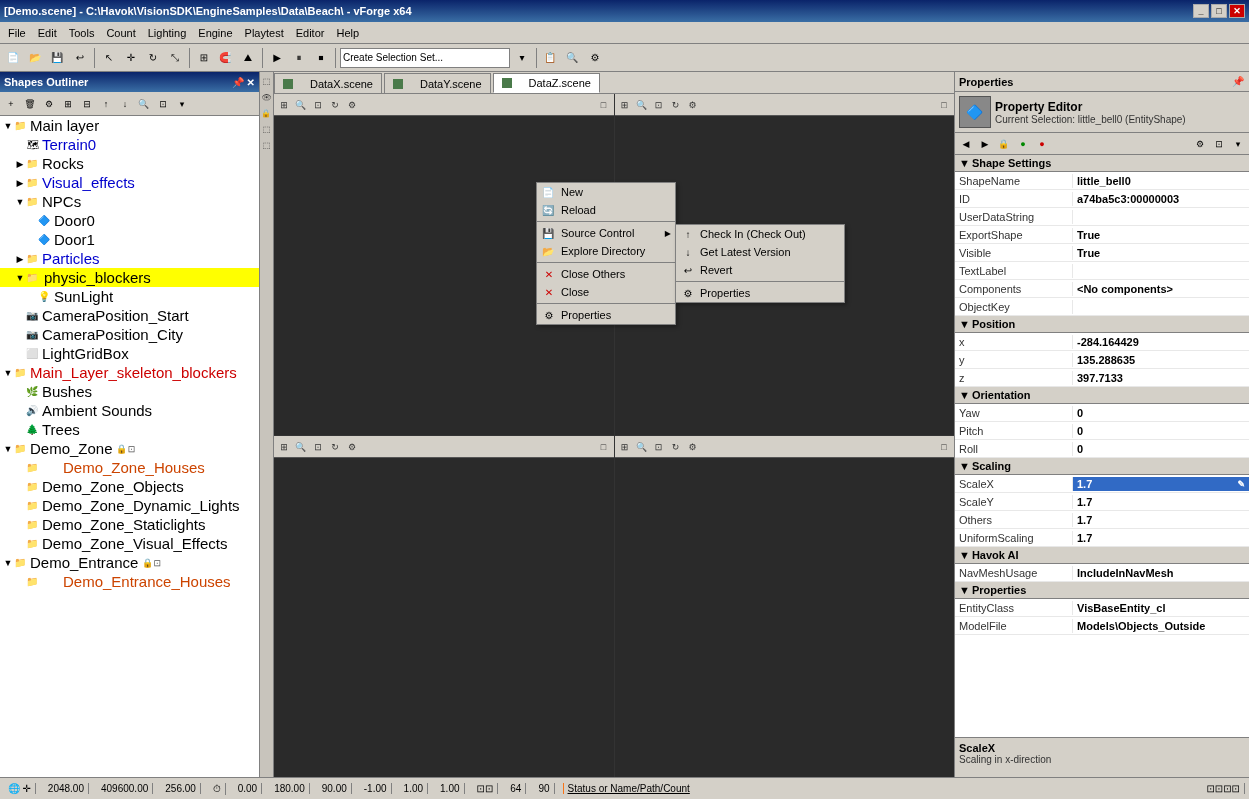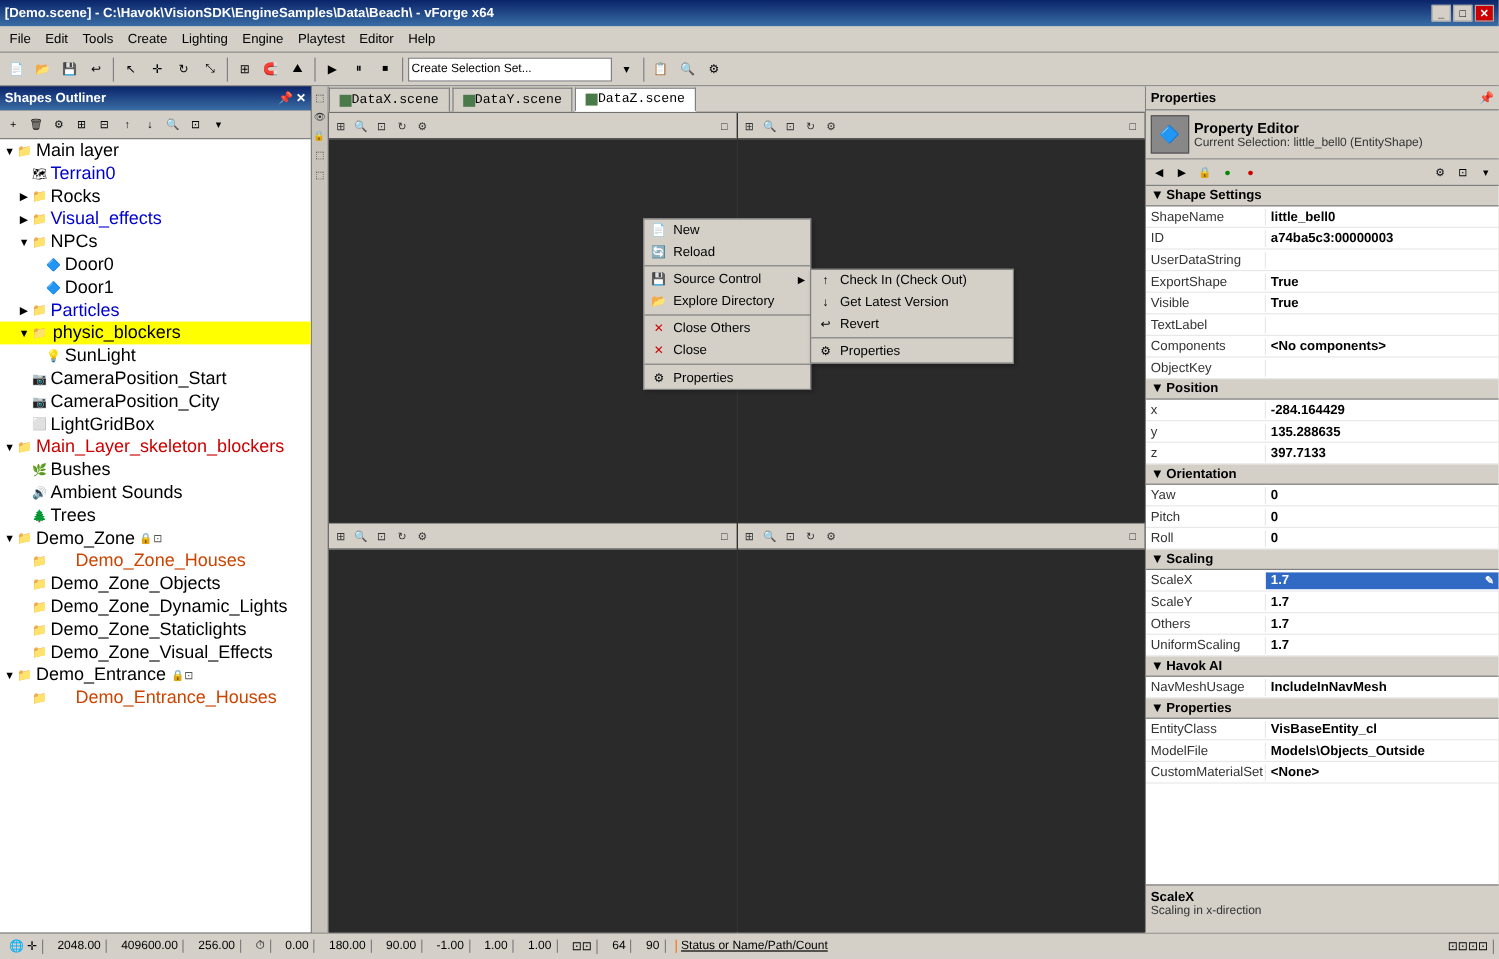--- a/index.html
+++ b/index.html
@@ -28,21 +28,21 @@
     }
     .tb-icon { width: 20px; height: 20px; background: #d4d0c8; border: 1px solid transparent; cursor: pointer; display: flex; align-items: center; justify-content: center; font-size: 10px; }
     .tb-sep { width: 1px; height: 20px; background: #808080; margin: 0 2px; }
     .tb-combo { height: 20px; background: white; border: 1px solid #808080; padding: 0 2px; font-size: 10px; min-width: 160px; }
 
     
     .main-layout { display: flex; height: calc(799px - 22px - 22px - 28px - 22px); }
 
     
     .shapes-outliner {
-      width: 260px; background: #404040; border-right: 1px solid #808080;
+      width: 260px; background: #ef4444; border-right: 1px solid #808080;
       display: flex; flex-direction: column;
     }
     .panel-header {
       height: 20px; background: linear-gradient(to bottom, #0a246a, #3a6ea5);
       color: white; display: flex; align-items: center; justify-content: space-between;
       padding: 0 4px; font-size: 11px; font-weight: bold;
     }
     .panel-toolbar {
       height: 24px; background: #d4d0c8; display: flex; align-items: center;
       border-bottom: 1px solid #808080; padding: 2px; gap: 1px;
@@ -65,21 +65,21 @@
       width: 18px; background: #d4d0c8; border-right: 1px solid #808080;
       display: flex; flex-direction: column; align-items: center; padding: 2px 0; gap: 2px;
     }
     .si-icon { width: 14px; height: 14px; display: flex; align-items: center; justify-content: center; font-size: 9px; cursor: pointer; color: #333; }
 
     
     .center-area { flex: 1; display: flex; flex-direction: column; }
 
     
     .tab-bar { height: 22px; background: #d4d0c8; display: flex; align-items: flex-end; border-bottom: 1px solid #808080; }
-    .tab { height: 20px; padding: 0 8px; border: 1px solid #808080; border-bottom: none; background: #d4d0c8; cursor: pointer; font-size: 11px; display: flex; align-items: center; gap: 0; margin-right: 2px; font-family: Liberation Mono, monospace; }
+    .tab { height: 20px; padding: 0 8px; border: 1px solid #808080; border-bottom: none; background: #d4d0c8; cursor: pointer; font-size: 11px; display: flex; align-items: center; gap: 17px; margin-right: 2px; }
     .tab.active { background: white; border-bottom: 1px solid white; }
     .tab-icon { width: 12px; height: 12px; background: #4a7ab5; display: inline-block; }
 
     
     .viewports { flex: 1; display: grid; grid-template-columns: 1fr 1fr; grid-template-rows: 1fr 1fr; background: #333; gap: 1px; }
     .viewport { background: #2a2a2a; position: relative; overflow: hidden; }
     .vp-toolbar { height: 22px; background: #d4d0c8; display: flex; align-items: center; padding: 0 2px; gap: 1px; border-bottom: 1px solid #555; }
     .vp-icon { width: 16px; height: 16px; display: flex; align-items: center; justify-content: center; font-size: 9px; cursor: pointer; color: #333; }
 
     
@@ -98,21 +98,21 @@
     }
     .prop-header { height: 20px; background: #d4d0c8; border-bottom: 1px solid #808080; display: flex; align-items: center; justify-content: space-between; padding: 0 4px; font-size: 11px; font-weight: bold; }
     .prop-editor-header { display: flex; align-items: center; padding: 4px; gap: 4px; border-bottom: 1px solid #808080; }
     .prop-editor-icon { width: 32px; height: 32px; background: #888; border: 1px solid #555; display: flex; align-items: center; justify-content: center; color: white; font-size: 14px; }
     .prop-editor-title { font-size: 12px; font-weight: bold; }
     .prop-editor-sub { font-size: 10px; color: #333; }
     .prop-toolbar { height: 22px; background: #d4d0c8; display: flex; align-items: center; padding: 0 2px; gap: 1px; border-bottom: 1px solid #808080; }
     .prop-content { flex: 1; overflow-y: auto; background: white; }
     .prop-section-header { background: #d4d0c8; padding: 2px 4px; font-weight: bold; display: flex; align-items: center; gap: 2px; border-bottom: 1px solid #808080; cursor: pointer; }
     .prop-row { display: flex; align-items: center; border-bottom: 1px solid #e8e8e8; min-height: 18px; }
-    .prop-label { width: 100px; padding: 1px 4px; font-size: 11px; color: #333; border-right: 1px solid #e8e8e8; flex-shrink: 0; }
+    .prop-label { width: 118px; padding: 1px 4px; font-size: 11px; color: #333; border-right: 1px solid #e8e8e8; flex-shrink: 0; }
     .prop-value { flex: 1; padding: 1px 4px; font-size: 11px; font-weight: bold; }
     .prop-value.highlight { background: #316ac5; color: white; }
     .prop-value.edit-icon { display: flex; align-items: center; justify-content: space-between; }
     .prop-footer { height: 40px; background: #d4d0c8; border-top: 1px solid #808080; padding: 4px; }
     .prop-footer-title { font-size: 11px; font-weight: bold; }
     .prop-footer-desc { font-size: 10px; color: #333; }
 
     
     .bottom-panel { height: 22px; background: #d4d0c8; border-top: 1px solid #808080; display: flex; align-items: center; gap: 4px; padding: 0 4px; }
     .bottom-tab { padding: 2px 8px; background: #d4d0c8; border: 1px solid #808080; font-size: 11px; cursor: pointer; display: flex; align-items: center; gap: 3px; }
@@ -131,21 +131,21 @@
     <div class="tb-btn">_</div>
     <div class="tb-btn">□</div>
     <div class="tb-btn" style="background:#cc0000;color:white;">✕</div>
   </div>
 </div>
 
 <div class="menu-bar">
   <span class="menu-item">File</span>
   <span class="menu-item">Edit</span>
   <span class="menu-item">Tools</span>
-  <span class="menu-item">Create</span>
+  <span class="menu-item">Count</span>
   <span class="menu-item">Lighting</span>
   <span class="menu-item">Engine</span>
   <span class="menu-item">Playtest</span>
   <span class="menu-item">Editor</span>
   <span class="menu-item">Help</span>
 </div>
 
 <div class="toolbar">
   <div class="tb-icon">📄</div>
   <div class="tb-icon">📂</div>
@@ -690,24 +690,20 @@
         <span>Properties</span>
       </div>
       <div class="prop-row">
         <div class="prop-label">EntityClass</div>
         <div class="prop-value">VisBaseEntity_cl</div>
       </div>
       <div class="prop-row">
         <div class="prop-label">ModelFile</div>
         <div class="prop-value">Models\Objects_Outside</div>
       </div>
-      <div class="prop-row">
-        <div class="prop-label">CustomMaterialSet</div>
-        <div class="prop-value">&lt;None&gt;</div>
-      </div>
     </div>
 
     <div class="prop-footer">
       <div class="prop-footer-title">ScaleX</div>
       <div class="prop-footer-desc">Scaling in x-direction</div>
     </div>
 
   </div>
 </div>
 

